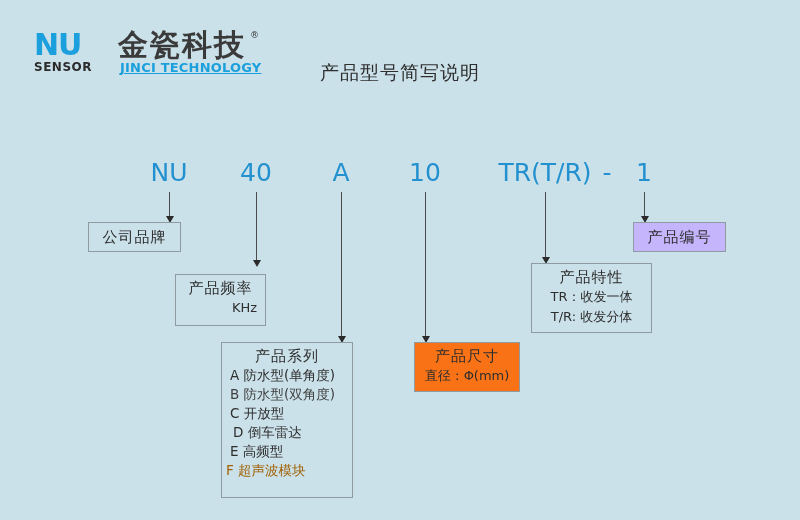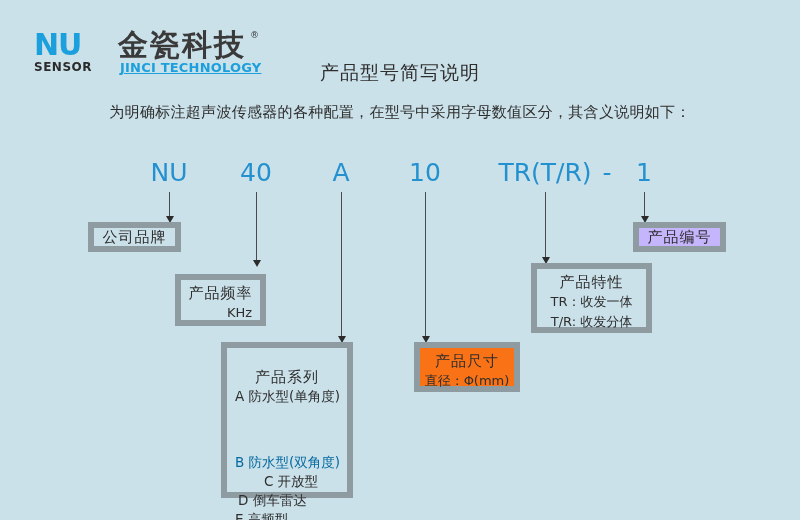--- a/index.html
+++ b/index.html
@@ -134,21 +134,21 @@
     border-left: 4px solid transparent;
     border-right: 4px solid transparent;
     border-top: 7px solid #2b2b2b;
     transform: translateX(-50%);
   }
 
   
   .box {
     position: absolute;
     background: #cbe1e9;
-    border: 6px solid #1d4ed8;
+    border: 1px solid #1d4ed8;
     box-sizing: border-box;
   }
   .box-title {
     text-align: center;
     font-size: 15px;
     color: #2e2e2e;
     letter-spacing: 1px;
   }
   .box-sub {
     font-size: 13px;
@@ -177,21 +177,20 @@
 
   <div class="logo">
     <span class="logo-nu">NU</span>
     <span class="logo-sensor">SENSOR</span>
     <span class="logo-cn">金瓷科技</span>
     <span class="logo-reg">®</span>
     <span class="logo-en">JINCI TECHNOLOGY</span>
   </div>
 
   <div class="page-title">产品型号简写说明</div>
-  <div class="page-subtitle">为明确标注超声波传感器的各种配置，在型号中采用字母数值区分，其含义说明如下：</div>
 
   <div class="model-row" id="model-row">
       <span class="model-part" style="left: 169px; color: rgb(35, 145, 207);">NU</span>
       <span class="model-part" style="left: 256px; color: rgb(35, 145, 207);">40</span>
       <span class="model-part" style="left: 341px; color: rgb(35, 145, 207);">A</span>
       <span class="model-part" style="left: 425px; color: rgb(35, 145, 207);">10</span>
       <span class="model-part" style="left: 545px; color: rgb(35, 145, 207);">TR(T/R)</span>
       <span class="model-part" style="left: 607px; color: rgb(35, 145, 207);">-</span>
       <span class="model-part" style="left: 644px; color: rgb(35, 145, 207);">1</span>
     </div>
@@ -204,24 +203,24 @@
       </div>
       <div class="conn" style="left: 256px; top: 192px; height: 68px; background: rgb(74, 74, 74);"></div>
       <div class="arrow" style="left: 256.5px; top: 260px;"></div>
       <div class="box" style="left: 175px; top: 266px; width: 91px; height: 52px; border-color: rgb(142, 155, 161); background: rgb(203, 225, 233); margin-top: 8px;">
         <div class="box-title" style="color: rgb(46, 46, 46); margin-top: 4px;">产品频率</div>
         <div class="box-sub right" style="color: rgb(46, 46, 46); margin-right: 8px; line-height: 20px;">KHz</div>
       </div>
       <div class="conn" style="left: 341px; top: 192px; height: 144px; background: rgb(74, 74, 74);"></div>
       <div class="arrow" style="left: 341.5px; top: 336px;"></div>
       <div class="box" style="left: 221px; top: 342px; width: 132px; height: 156px; border-color: rgb(142, 155, 161); background: rgb(203, 225, 233);">
-        <div class="box-title" style="color: rgb(46, 46, 46); margin-top: 20px;">产品系列</div>
+        <div class="box-title" style="color: rgb(46, 46, 46); margin-top: 4px;">产品系列</div>
         <div class="list-item" style="color: rgb(46, 46, 46); margin-left: 8px; line-height: 19px;">A 防水型(单角度)</div>
-        <div class="list-item" style="color: #0369a1; margin-left: 8px; line-height: 19px; margin-top: 47px;">B 防水型(双角度)</div>
-        <div class="list-item" style="color: rgb(46, 46, 46); margin-left: 8px; line-height: 19px; text-align: center;">C 开放型</div>
+        <div class="list-item" style="color: #404040; margin-left: 8px; line-height: 19px;">B 防水型(双角度)</div>
+        <div class="list-item" style="color: rgb(46, 46, 46); margin-left: 8px; line-height: 19px;">C 开放型</div>
         <div class="list-item" style="color: rgb(46, 46, 46); margin-left: 11px; line-height: 19px;">D 倒车雷达</div>
         <div class="list-item" style="color: rgb(46, 46, 46); margin-left: 8px; line-height: 19px;">E 高频型</div>
         <div class="list-item" style="color: #a16207; margin-left: 4px; line-height: 19px;">F 超声波模块</div>
       </div>
       <div class="conn" style="left: 425px; top: 192px; height: 144px; background: rgb(74, 74, 74);"></div>
       <div class="arrow" style="left: 425.5px; top: 336px;"></div>
       <div class="box" style="left: 414px; top: 342px; width: 106px; height: 50px; border-color: rgb(142, 155, 161); background: #f97316;">
         <div class="box-title" style="color: rgb(46, 46, 46); margin-top: 4px;">产品尺寸</div>
         <div class="box-sub center" style="color: rgb(46, 46, 46); line-height: 20px;">直径：Φ(mm)</div>
       </div>

